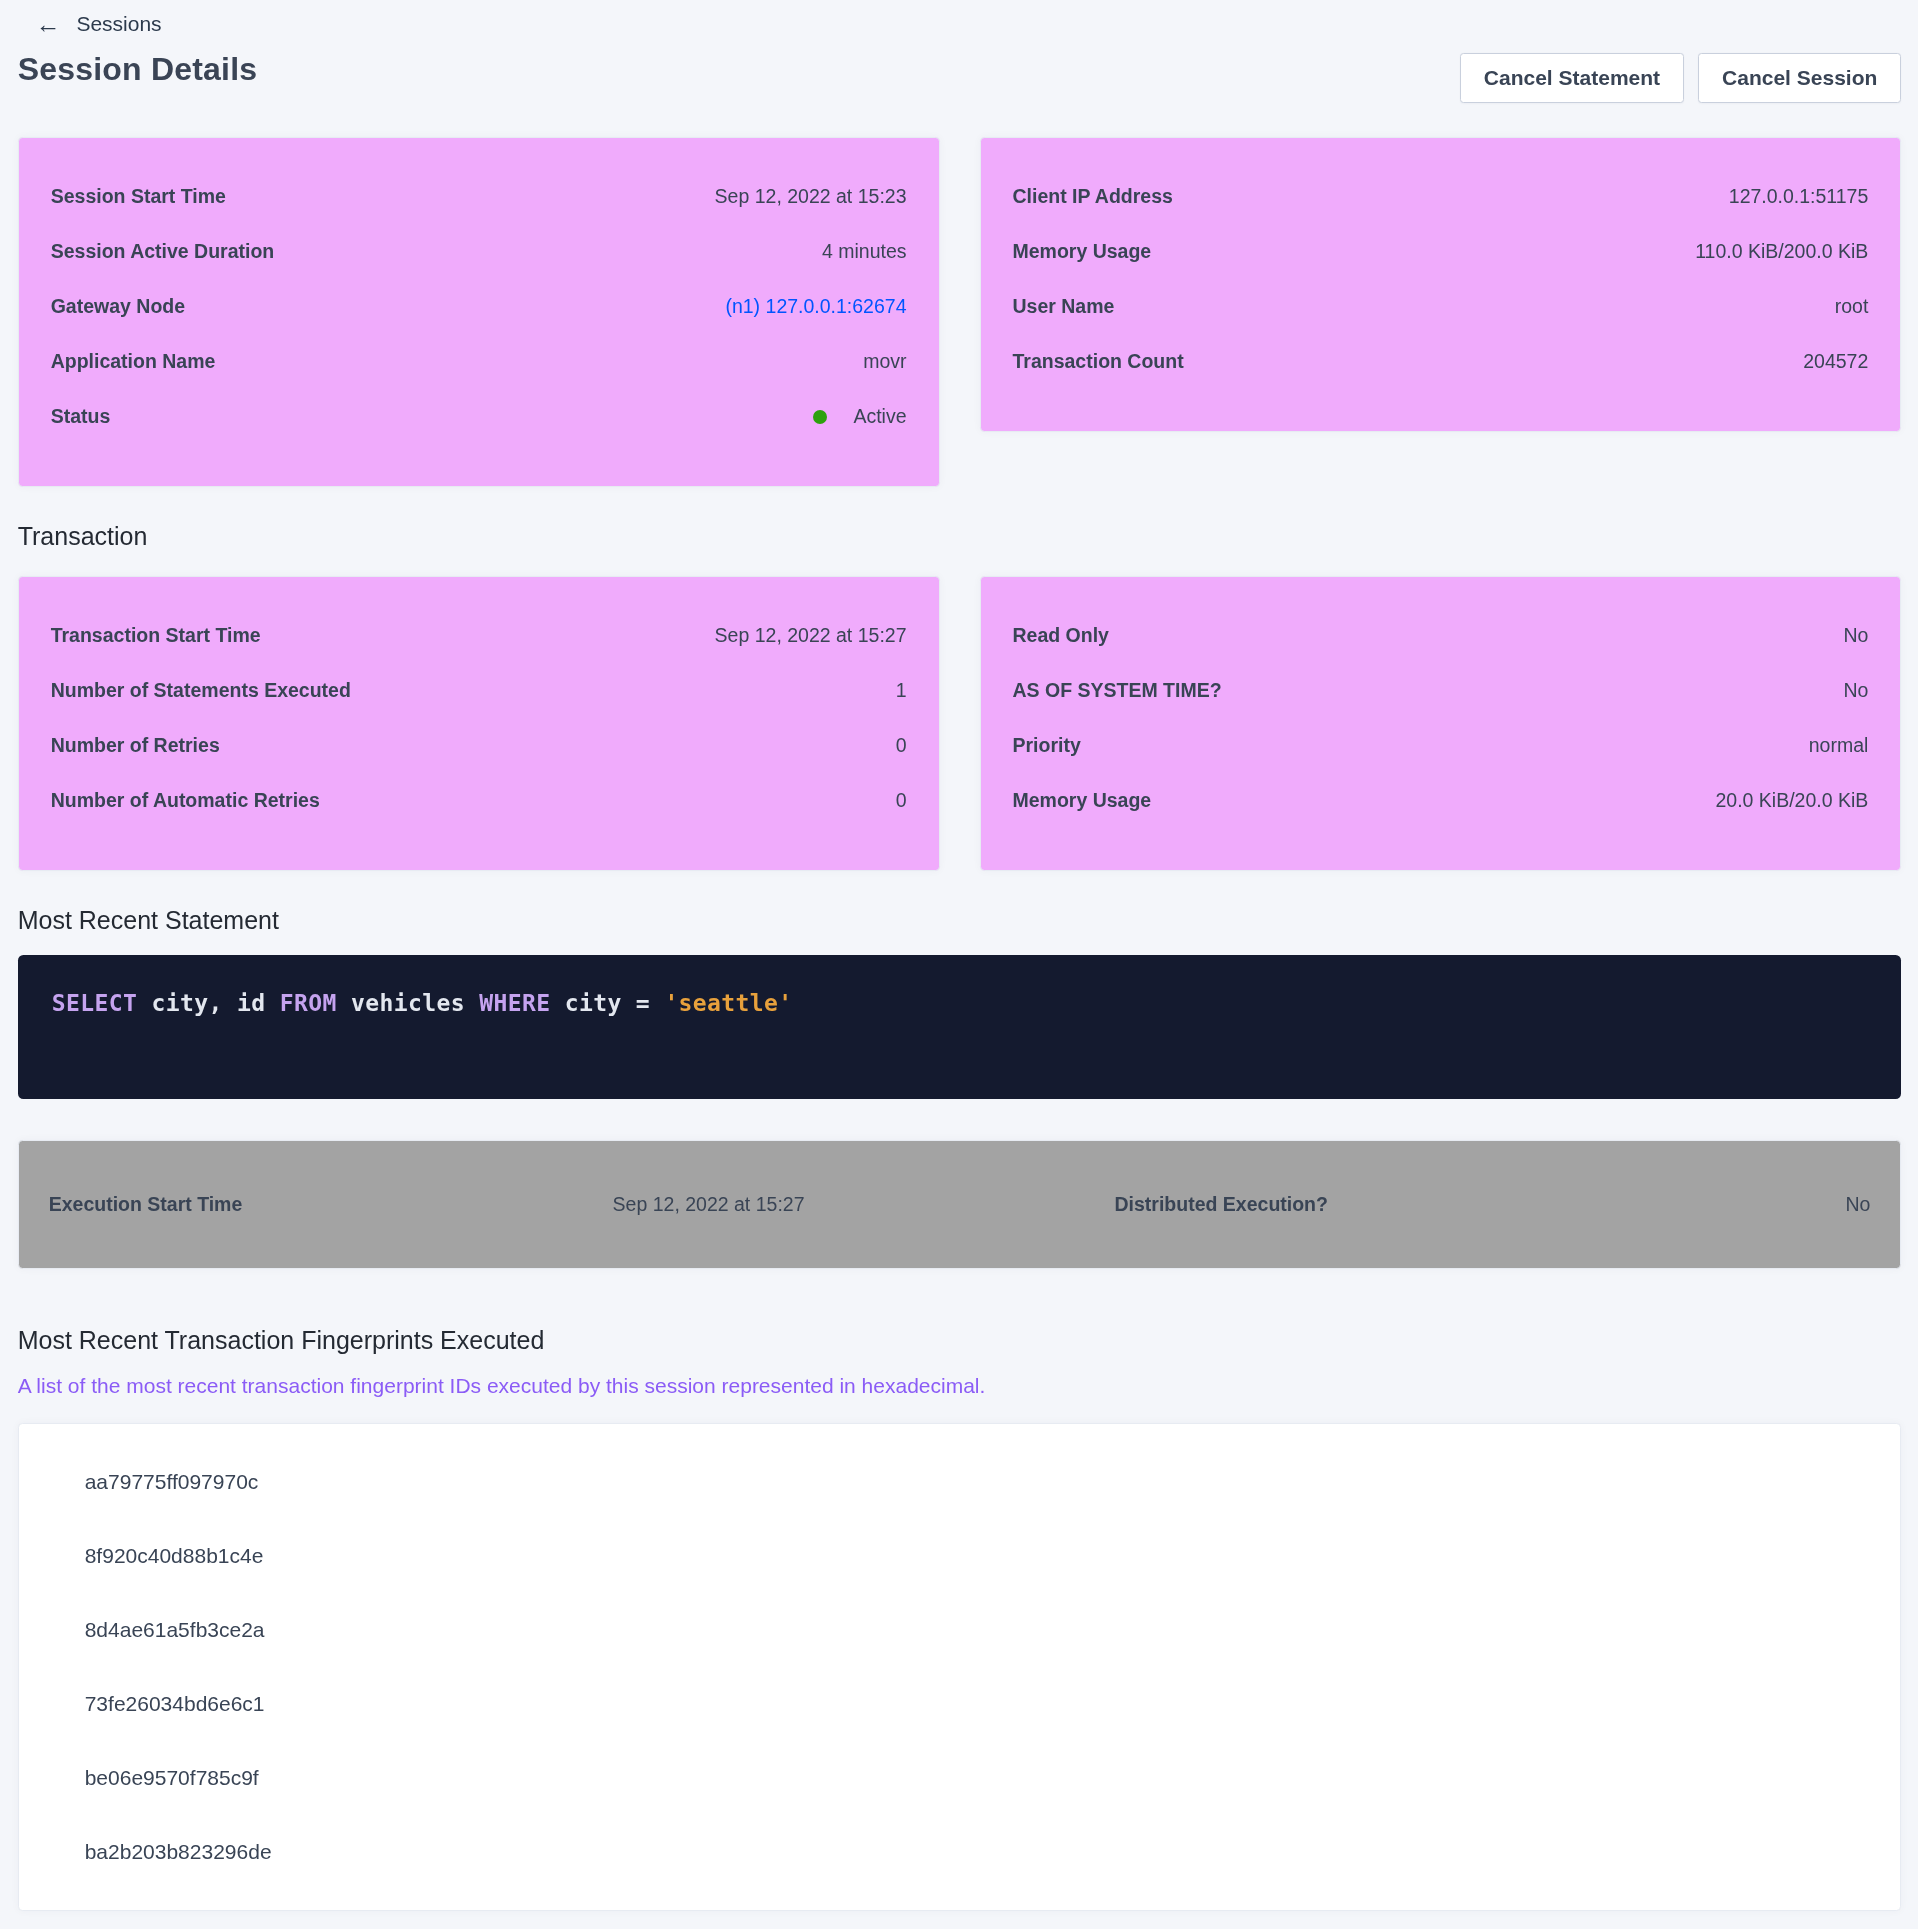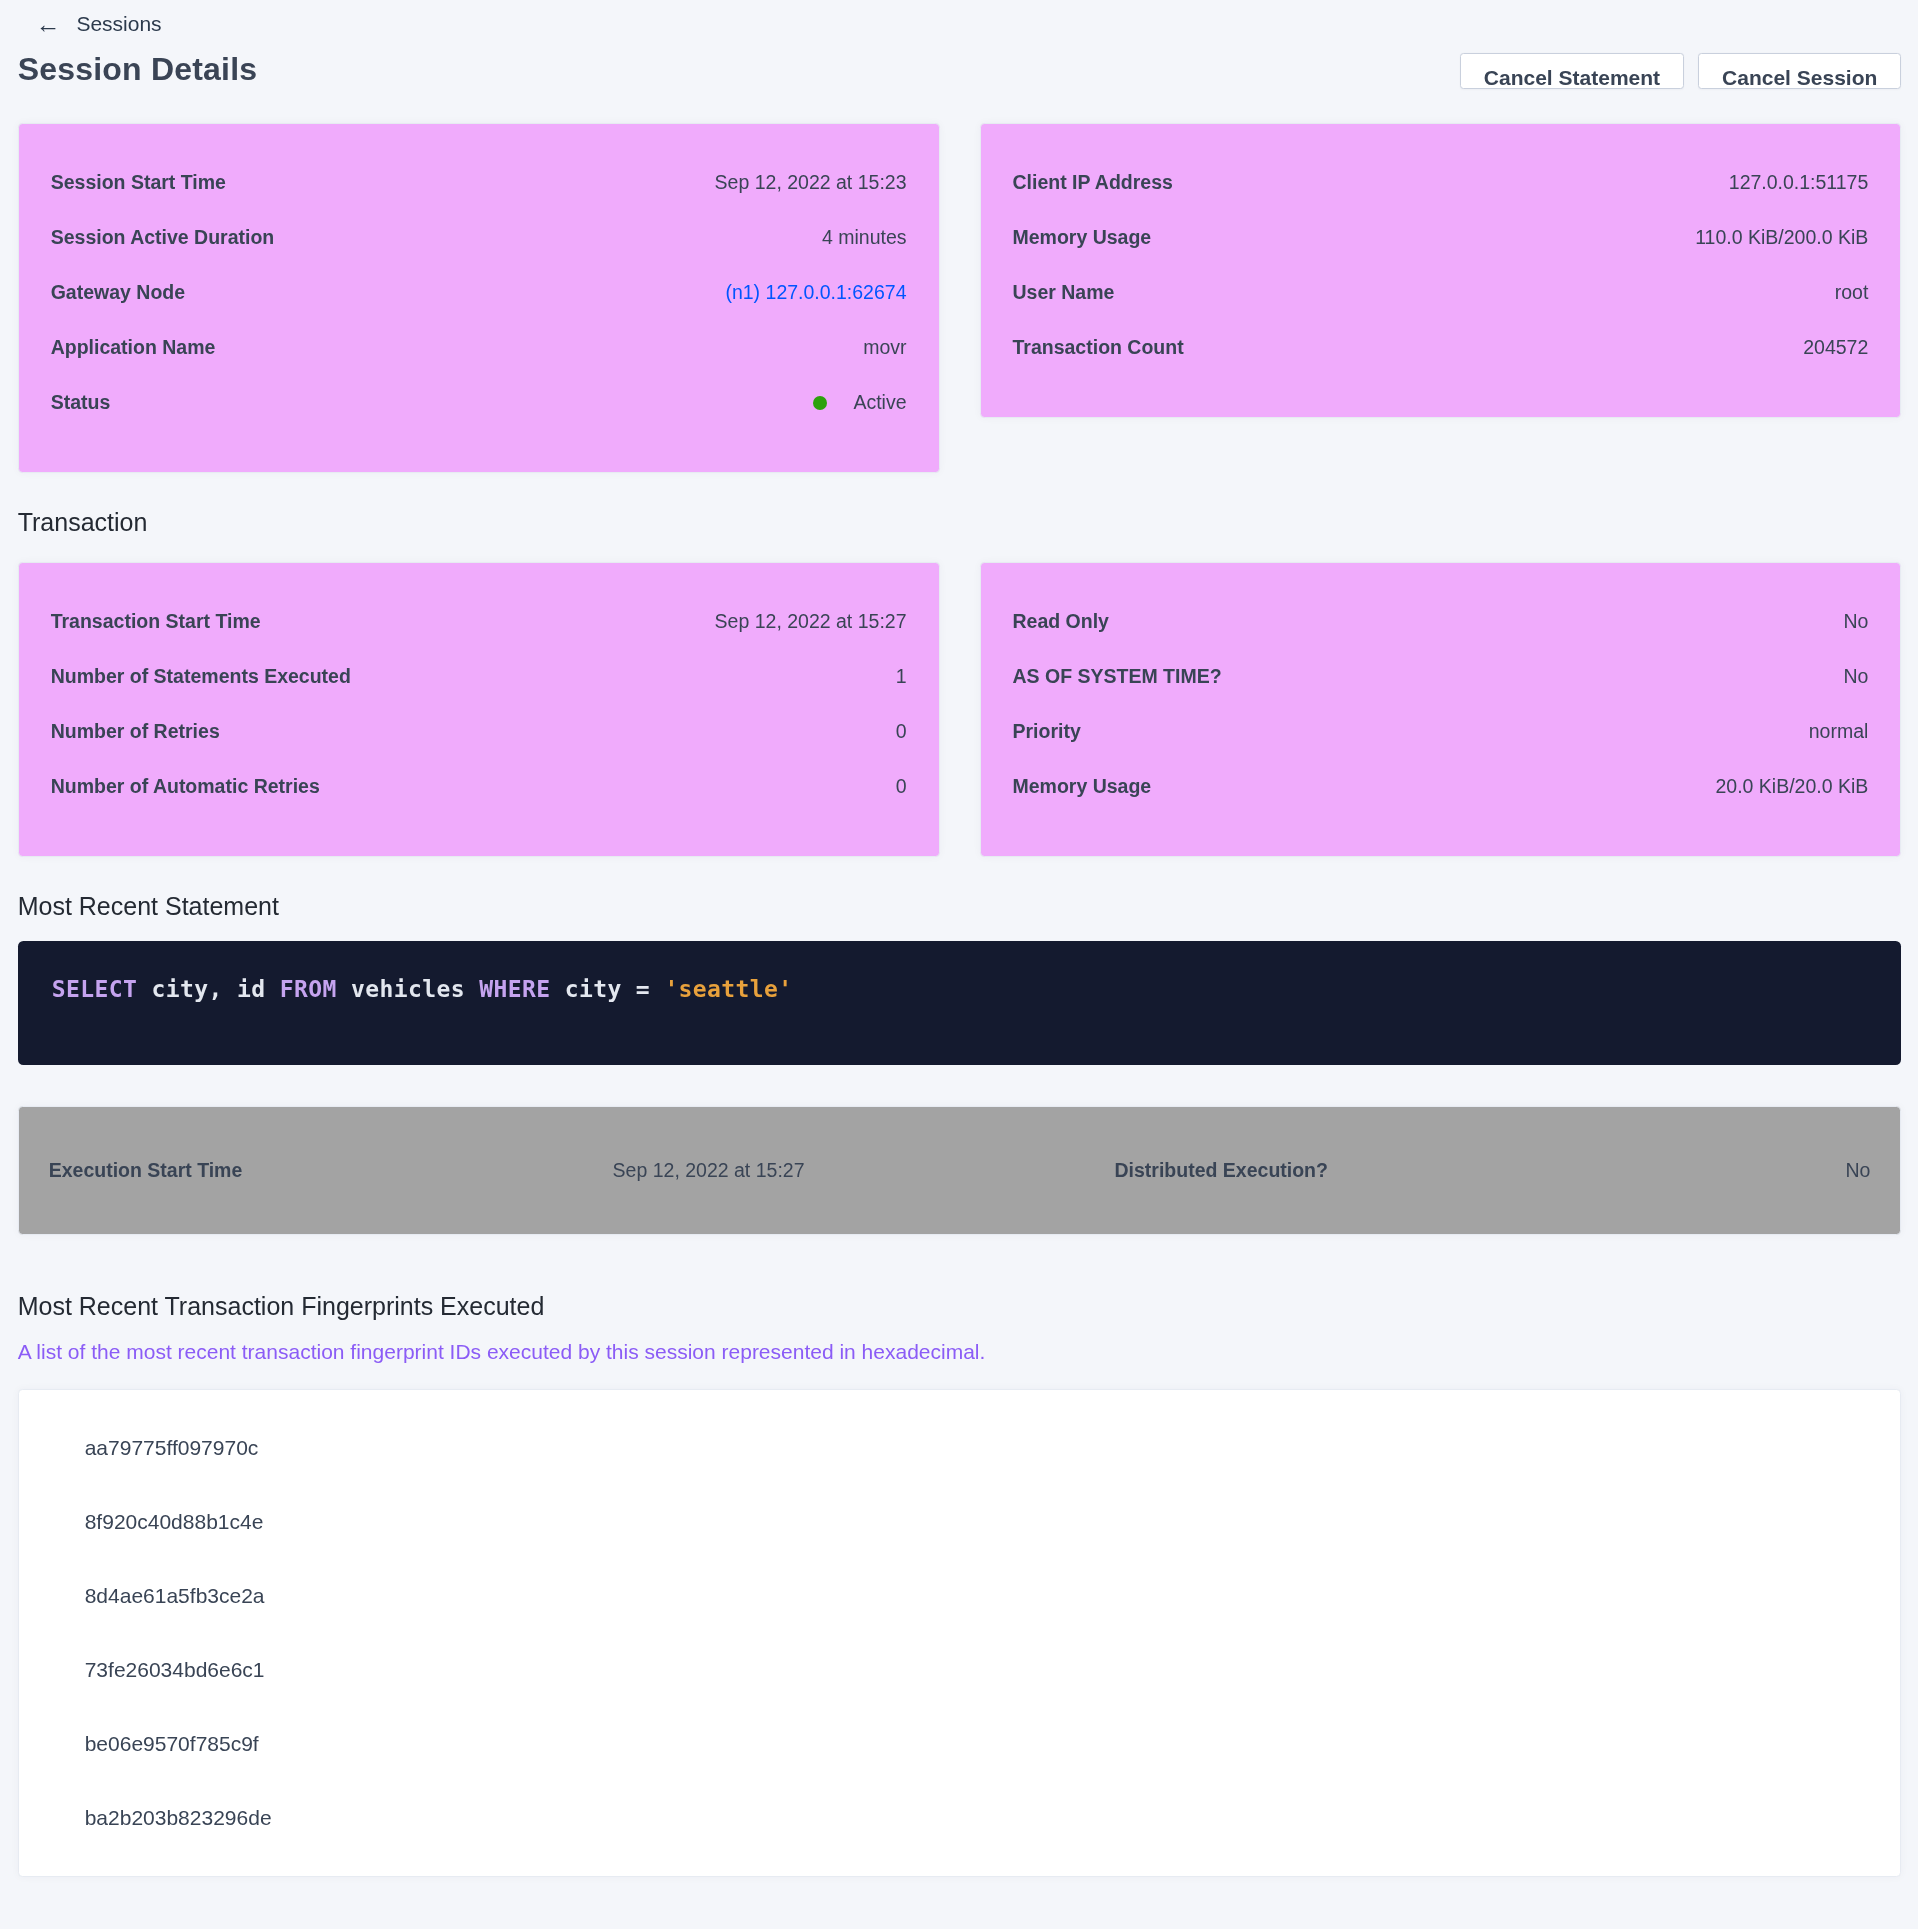--- a/index.html
+++ b/index.html
@@ -23,21 +23,21 @@
   
   .header-row {
     display:flex; justify-content:space-between; align-items:flex-start;
     margin-top:15px;
   }
   h1.page-title { font-size:32px; font-weight:700; color:#3a4455; letter-spacing:0.2px; }
   .btn-group { display:flex; gap:14px; margin-top:1.8px; }
   .btn {
     background:#ffffff; border:0.9px solid #c9d0dd; border-radius:3.5px;
     font-size:21px; font-weight:700; color:#394455;
-    height:36px; line-height:48px; padding:0 23px;
+    height:50px; line-height:48px; padding:0 23px;
     font-family:"Liberation Sans", sans-serif; cursor:pointer;
     box-shadow:0 0.9px 1.8px rgba(40,53,77,0.04);
   }
 
   
   .cards-row {
     display:grid; grid-template-columns:1fr 1fr; column-gap:40px;
     align-items:start; margin-top:34px;
   }
   .card {
@@ -59,21 +59,21 @@
   }
   .pad-bottom-extra { padding-bottom:57px; }
 
   
   .section-h { font-size:25px; font-weight:400; color:#242a33; }
   .mt-sec { margin-top:35px; }
   .cards-row.mt-small { margin-top:25px; }
 
   
   .sql-box {
-    margin-top:19.5px; height:124px;
+    margin-top:19.5px; height:144px;
     background:#141a2f; border-radius:5.3px;
     padding:35px 34px;
   }
   .sql-code {
     font-family:"DejaVu Sans Mono", monospace;
     font-size:23px; font-weight:700; letter-spacing:0.4px;
     white-space:pre; color:#e3e7ef;
   }
   .sql-code .kw { color:#c5a3ef; }
   .sql-code .plain { color:#e3e7ef; }

